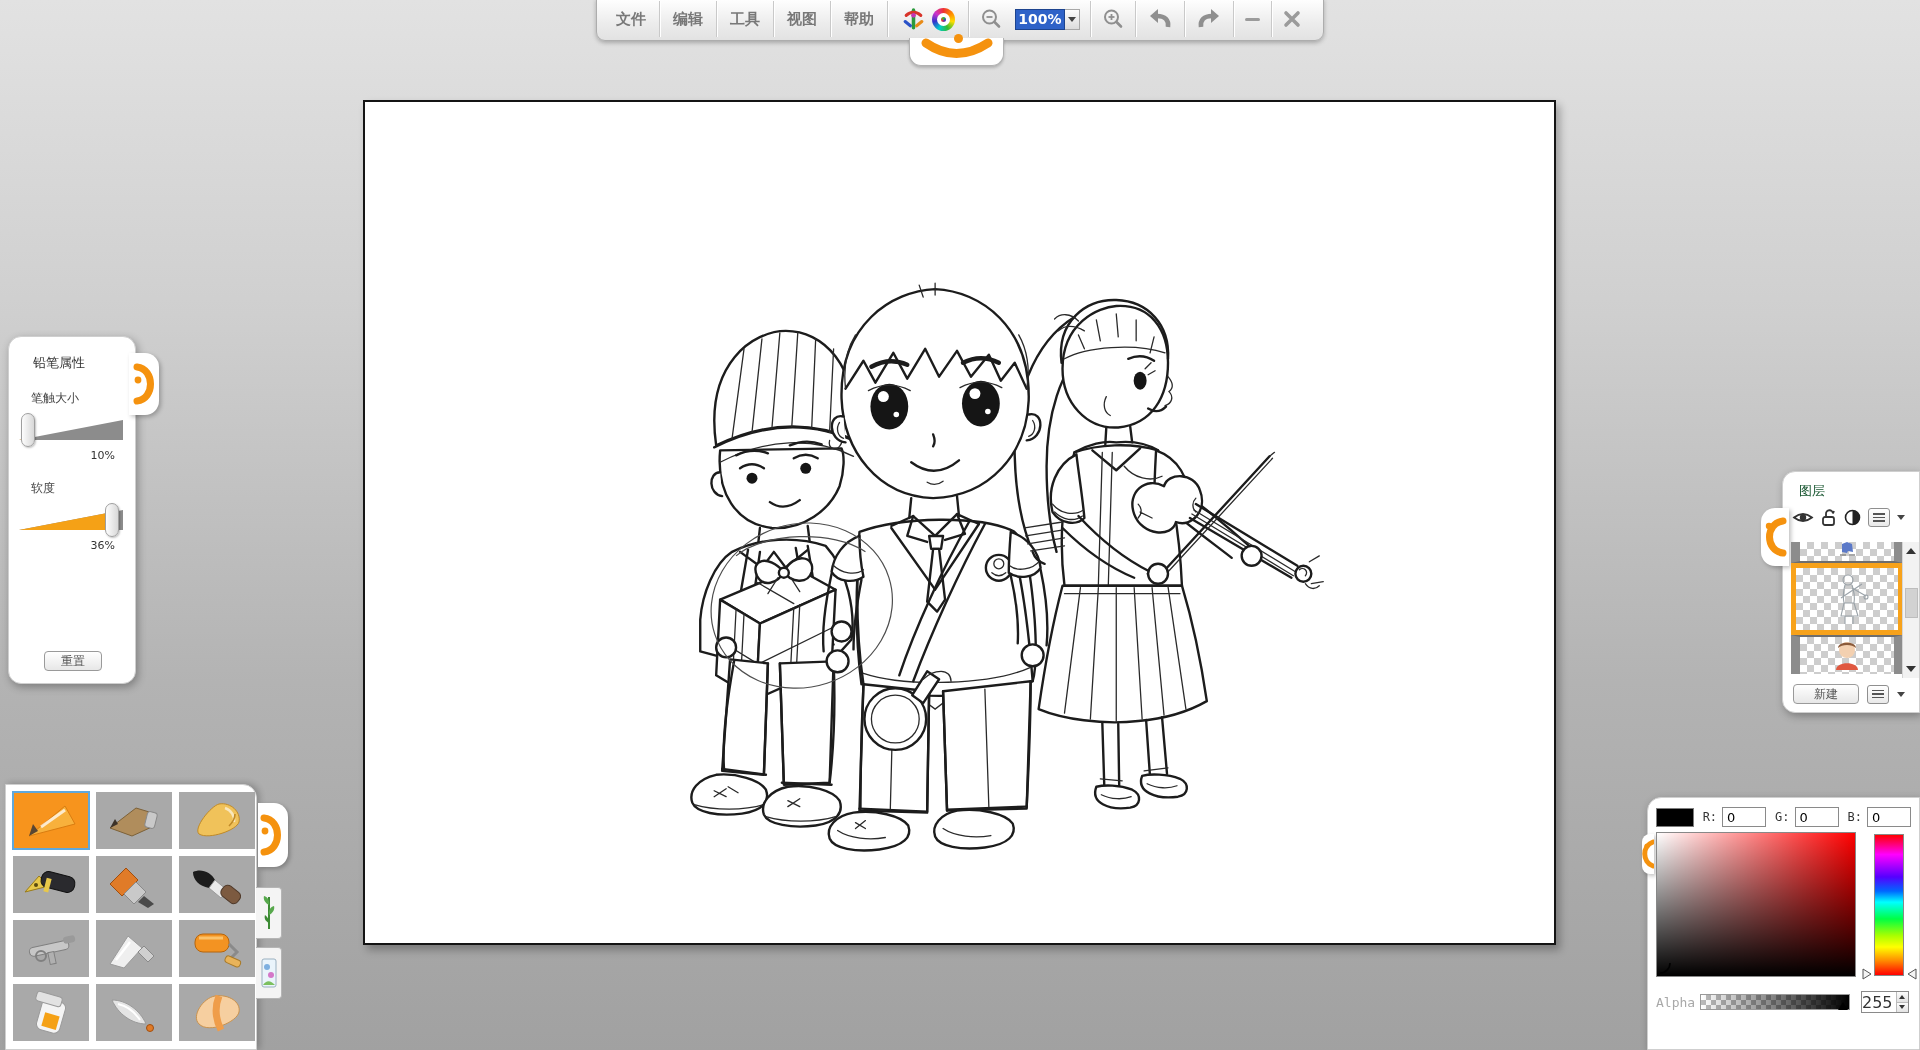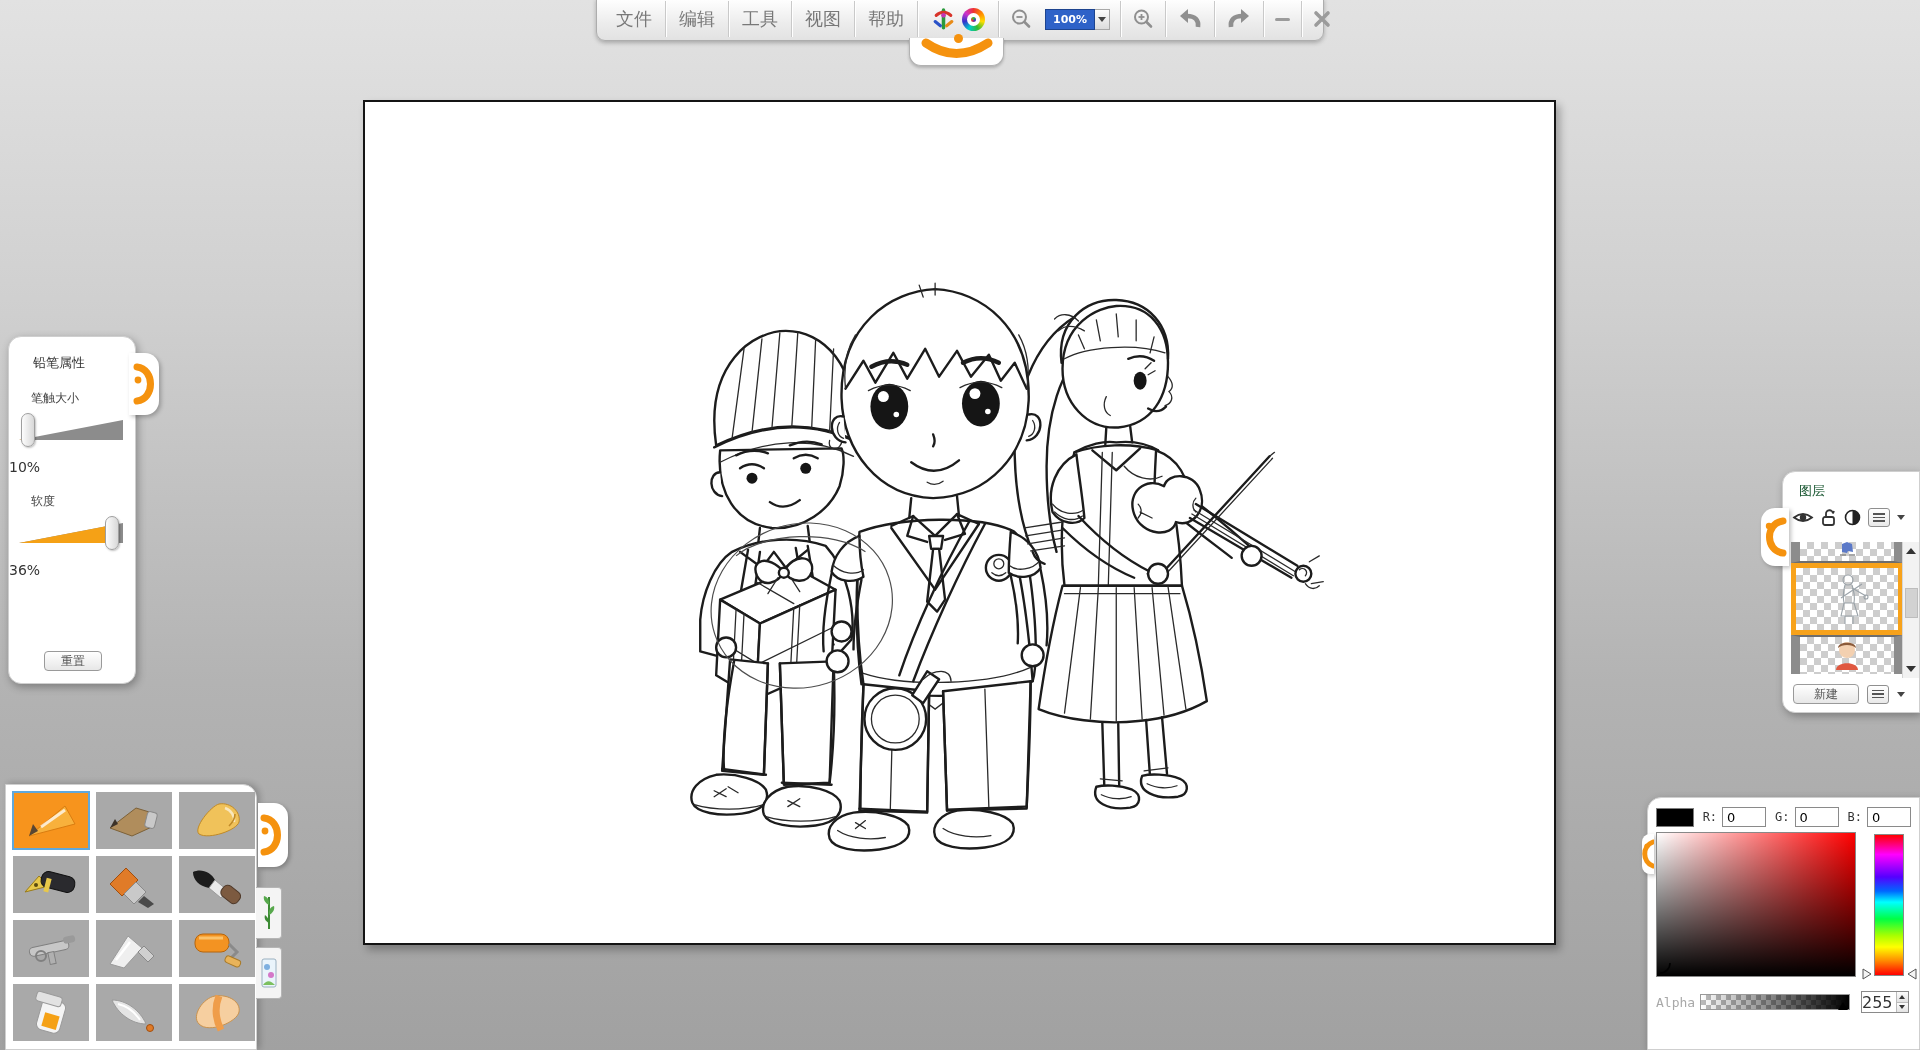--- a/index.html
+++ b/index.html
@@ -14,32 +14,32 @@
   .ln { fill:none; stroke:#1c1c1c; stroke-width:2.4; stroke-linecap:round; stroke-linejoin:round; }
   .fw { fill:#ffffff; stroke:#1c1c1c; stroke-width:2.4; stroke-linecap:round; stroke-linejoin:round; }
   .tn { fill:none; stroke:#2a2a2a; stroke-width:1.3; stroke-linecap:round; }
   .sk { fill:none; stroke:#4e4e4e; stroke-width:1.2; }
 
   
   .toolbar { position:absolute; left:596px; top:-2px; width:728px; height:43px;
     background:linear-gradient(#ffffff,#ececec 60%,#e2e2e2);
     border:1px solid #adadad; border-radius:0 0 9px 9px;
     box-shadow:0 2px 4px rgba(0,0,0,.25); display:flex; align-items:stretch; padding:2px 6px 3px 6px; z-index:30; }
-  .tb-item { display:flex; align-items:center; justify-content:center; color:#787878; font-size:18px;
-    padding:3px 13px; border-right:1px solid #c9c9c9; box-shadow:1px 0 0 #fff; cursor:default; white-space:nowrap; }
+  .tb-item { display:flex; align-items:center; justify-content:center; color:#787878; font-size:15px;
+    padding:3px 13px; border-right:1px solid #c9c9c9; box-shadow:1px 0 0 #fff; cursor:default; white-space:nowrap;font-weight:bold; }
   .tb-group { display:flex; align-items:center; padding:0 10px; border-right:1px solid #c9c9c9; box-shadow:1px 0 0 #fff; }
   .tb-last { border-right:none; box-shadow:none; }
   .logo-glyph { width:25px; height:25px; margin:0 3px; }
   .rainbow-ring { width:23px; height:23px; border-radius:50%;
     background:conic-gradient(#e33,#f80,#fd0,#3b3,#0cc,#33c,#c3c,#e33); position:relative; }
   .rainbow-ring::after { content:""; position:absolute; left:5px; top:5px; width:13px; height:13px;
     border-radius:50%; background:#fff; }
   .rainbow-ring::before { content:""; position:absolute; left:9px; top:9px; width:5px; height:5px; z-index:1;
     border-radius:50%; background:conic-gradient(#3b3,#33c,#e33,#3b3); }
-  .zoom-field { width:50px; height:21px; background:#2e62c8; color:#fff; font-size:11px; font-weight:bold;
+  .zoom-field { width:50px; height:21px; background:#2e62c8; color:#fff; font-size:14px; font-weight:bold;
     display:flex; align-items:center; justify-content:center; border:1px solid #1d448f; }
   .combo-caret { width:15px; height:21px; background:linear-gradient(#fdfdfd,#dcdcdc); border:1px solid #a8a8a8;
     border-left:none; display:flex; align-items:center; justify-content:center; }
   .caret-down { width:0; height:0; border-left:4px solid transparent; border-right:4px solid transparent;
     border-top:5px solid #444; }
   .tb-btn { display:flex; align-items:center; justify-content:center; padding:0 11px; }
   .minimize-bar { width:15px; height:3px; background:#9b9b9b; border-radius:2px; }
   
   .chin-tab { position:absolute; left:312px; top:39px; width:95px; height:28px; background:#fff;
     border:1px solid #b2b2b2; border-top:none; border-radius:0 0 12px 12px; box-shadow:0 2px 3px rgba(0,0,0,.2); }
@@ -54,21 +54,21 @@
   .pencil-panel { left:8px; top:336px; width:128px; height:348px; z-index:10; }
   .pencil-ear { right:-24px; top:16px; width:30px; height:62px; border-radius:0 14px 14px 0; }
   .pp-title { font-size:13px; color:#333; margin:17px 0 0 24px; }
   .pp-label { font-size:12px; color:#444; margin:18px 0 0 22px; }
   .wedge-slider { position:relative; margin:6px 8px 0 8px; height:34px; }
   .wedge { position:absolute; left:2px; right:4px; top:7px; height:20px;
     clip-path:polygon(0 100%, 100% 0, 100% 100%); background:#8c8c8c; }
   .wedge-fill { position:absolute; left:0; top:0; bottom:0; background:#f5a116; }
   .thumb { position:absolute; top:0; width:14px; height:34px; border-radius:7px;
     background:linear-gradient(90deg,#fdfdfd,#d8d8d8); border:1px solid #9f9f9f; box-shadow:1px 1px 2px rgba(0,0,0,.25); }
-  .pp-value { font-size:14px; color:#333; margin:12px 20px 0 0; }
+  .pp-value { font-size:11px; color:#333; text-align:right; margin:2px 20px 0 0; }
   .pill-btn { display:block; margin:0 auto; width:58px; height:20px; border-radius:4px;
     background:linear-gradient(#fff,#e7e7e7); border:1px solid #9a9a9a; color:#555; font-size:12px;
     text-align:center; line-height:18px; cursor:pointer; }
   .pp-reset { position:absolute; bottom:12px; left:35px; }
 
   
   .tool-palette { position:absolute; left:5px; top:784px; width:252px; height:266px; background:#fff;
     border:1px solid #cfcfcf; border-radius:0 14px 0 0; box-shadow:3px -1px 6px rgba(0,0,0,.2); z-index:10; padding:7px; }
   .tool-grid { display:grid; grid-template-columns:repeat(3,76px); grid-auto-rows:57px; gap:7px; }
   .tool-cell { background:#a9a9a9; display:flex; align-items:center; justify-content:center; cursor:pointer; }

